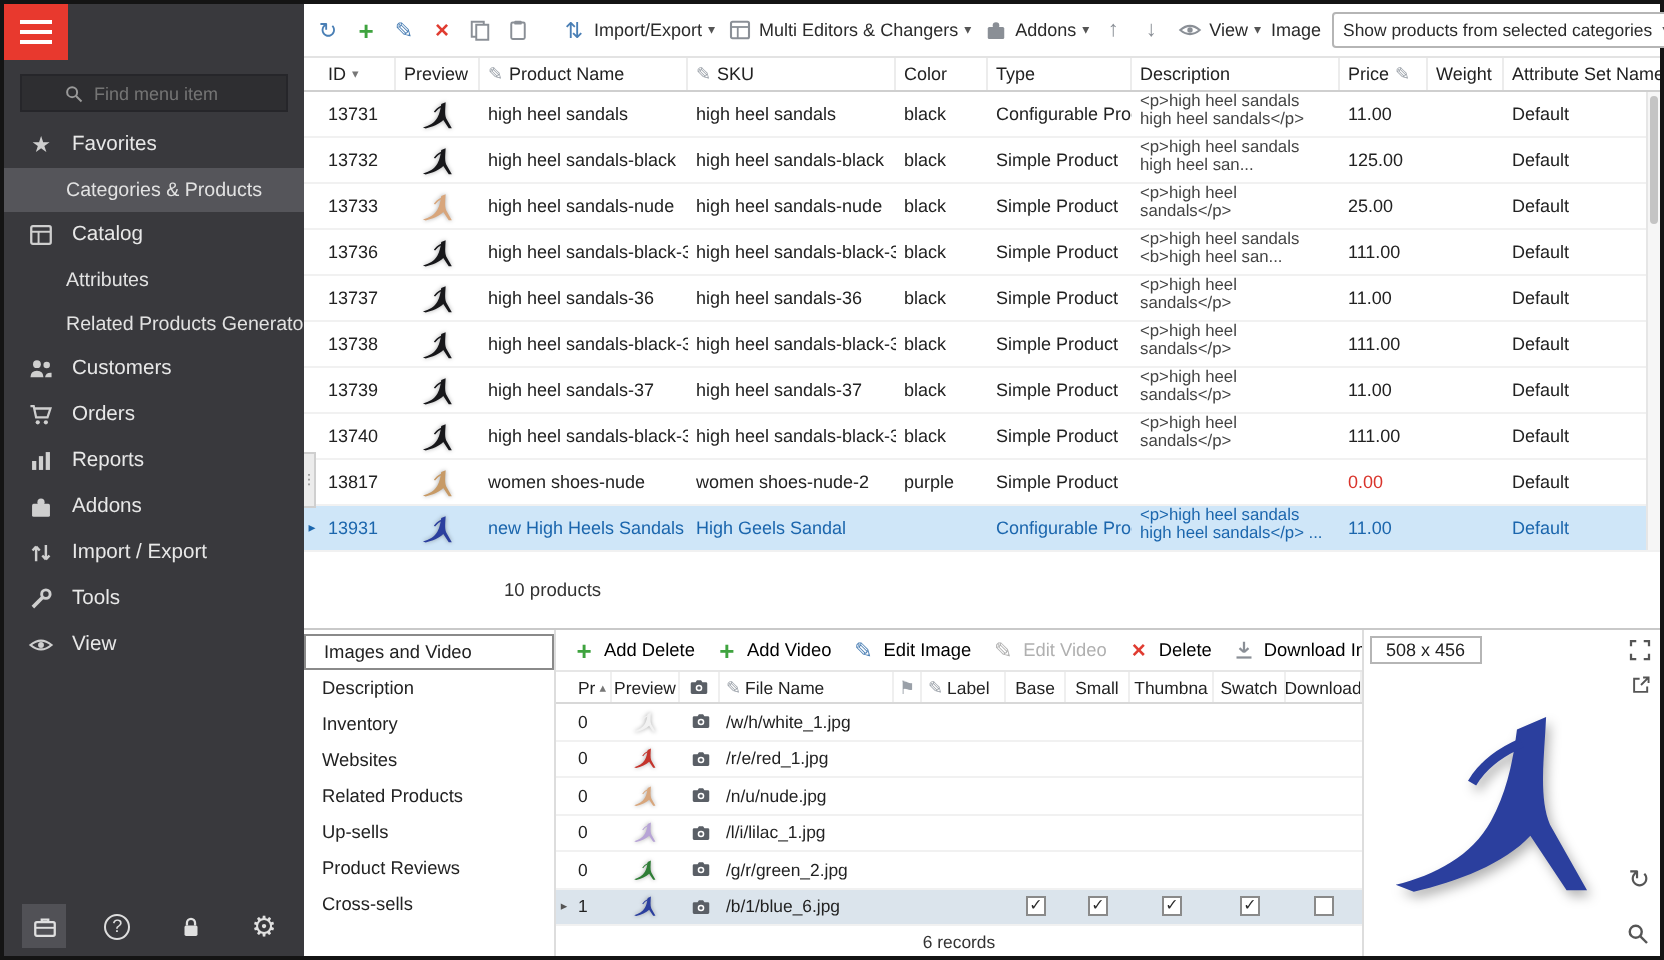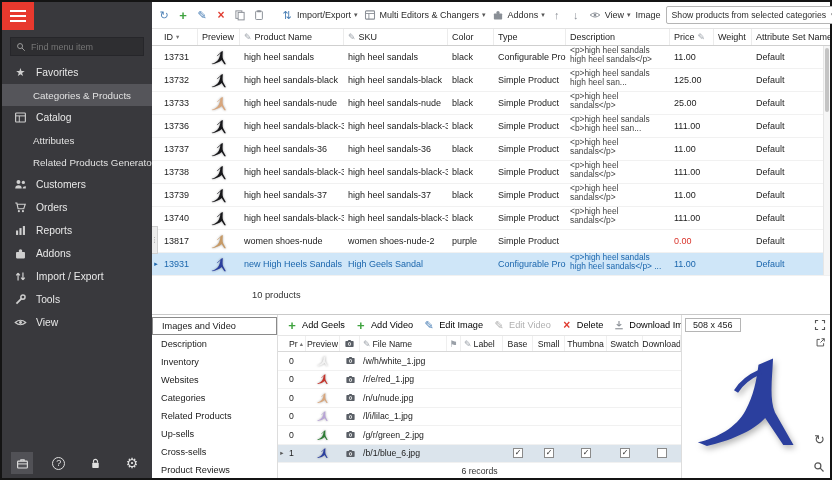--- a/index.html
+++ b/index.html
@@ -6,21 +6,21 @@
 html,body{width:832px;height:480px;overflow:hidden}
 body{font-family:"Liberation Sans",sans-serif;font-size:10px;background:#9c9c9c}
 .app{width:832px;height:480px;border:2px solid #141414;display:flex;background:#fff}
 .ic{width:13px;height:13px;flex:none;display:block}
 svg use{color:inherit}
 
 .sidebar{width:150px;background:#39393d;color:#e8e8e8;display:flex;flex-direction:column;position:relative;flex:none}
 .sb-top{height:28px;display:flex;flex:none}
 .hamburger{width:32px;height:28px;background:#e8392e;display:flex;flex-direction:column;justify-content:center;gap:3px;padding:0 8px;cursor:pointer}
 .hamburger i{display:block;height:2px;background:#fff}
-.sb-search{margin:7px 8px 5px;height:19px;background:#2e2e31;border:1px solid #26262a;display:flex;align-items:center;gap:5px;padding:0 5px;color:#9a9a9a;flex:none}
+.sb-search{margin:7px 8px 5px;height:19px;background:#2e2e31;border:1px solid #26262a;display:flex;align-items:center;gap:5px;padding:0 21px;color:#9a9a9a;flex:none}
 .sb-search .ic{width:10px;height:10px;color:#9a9a9a}
 .sb-search input{background:transparent;border:0;outline:0;color:#c9c9c9;font-size:9px;width:100%;font-family:inherit}
 .snav-item{height:23px;display:flex;align-items:center;gap:9px;padding:0 12px;font-size:10.3px;cursor:pointer;white-space:nowrap}
 .snav-item .sic{width:13px;display:flex;justify-content:center;color:#cfcfcf;flex:none}
 .star-glyph{font-size:11px;color:#cfcfcf}
 .snav-item.sub{padding-left:31px;font-size:9.8px;height:22px;color:#e2e2e2}
 .snav-item.selected{background:#55555a}
 .sb-bottom{position:absolute;bottom:0;left:0;right:0;height:30px;display:flex;align-items:center;justify-content:space-between;padding:0 9px}
 .bicon{width:22px;height:22px;display:flex;align-items:center;justify-content:center;color:#e0e0e0;cursor:pointer}
 .bicon.active{background:#515156}
@@ -578,41 +578,38 @@
           <div class="tab">
             <span>Description</span>
           </div>
           <div class="tab">
             <span>Inventory</span>
           </div>
           <div class="tab">
             <span>Websites</span>
           </div>
           <div class="tab">
-            <span>Categories</span>
-          </div>
-          <div class="tab">
             <span>Related Products</span>
           </div>
           <div class="tab">
             <span>Up-sells</span>
           </div>
           <div class="tab">
+            <span>Product Reviews</span>
+          </div>
+          <div class="tab">
             <span>Cross-sells</span>
-          </div>
-          <div class="tab">
-            <span>Product Reviews</span>
           </div>
         </div>
 
       <div class="imgpanel">
         <div class="img-toolbar">
           <span class="tbtn">
               <span class="tico green">+</span>
-              <span>Add Geels</span>
+              <span>Add Delete</span>
             </span>
           <span class="tbtn">
               <span class="tico green">+</span>
               <span>Add Video</span>
             </span>
           <span class="tbtn">
               <span class="tico blue">✎</span>
               <span>Edit Image</span>
             </span>
           <span class="tbtn dis">

